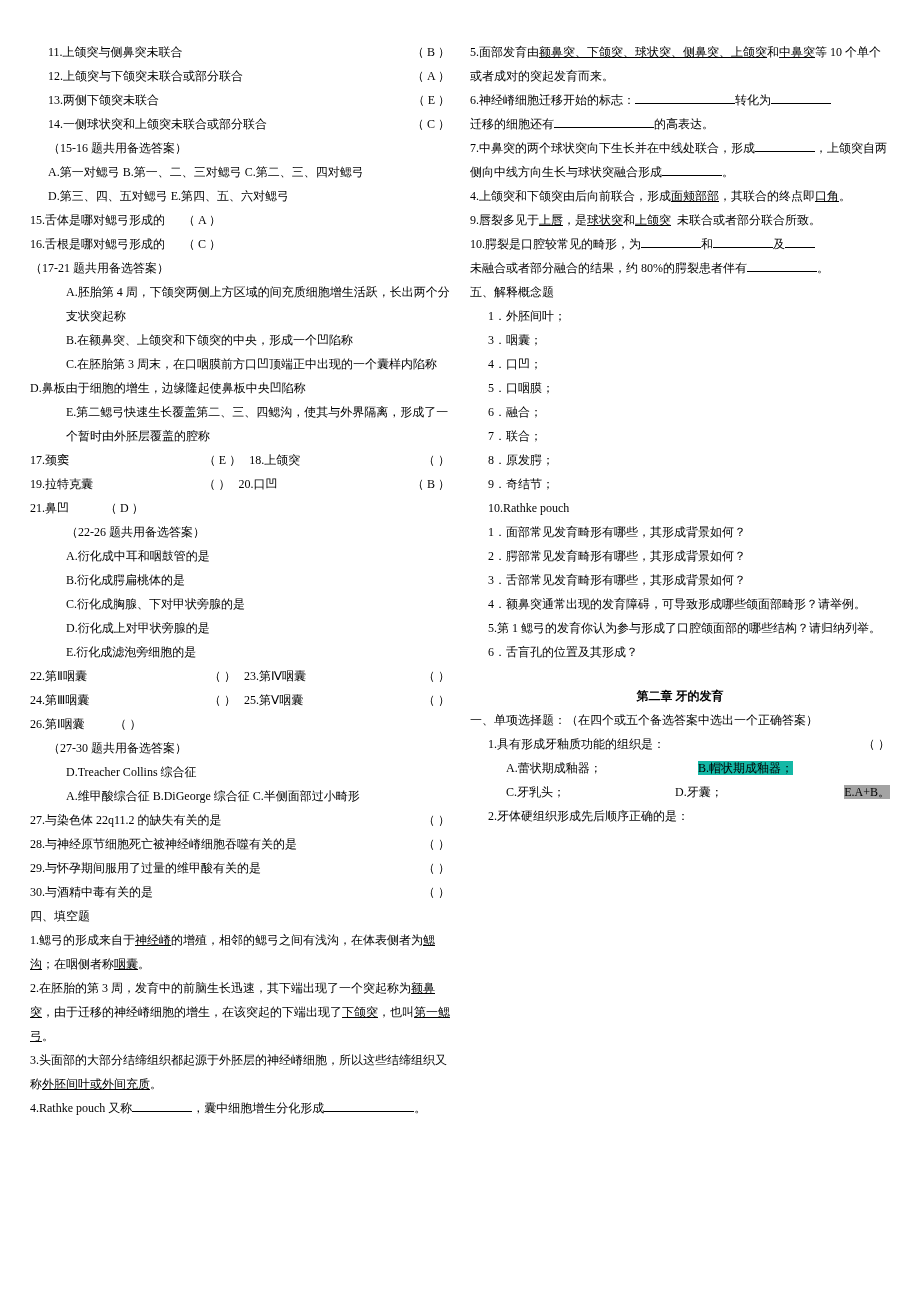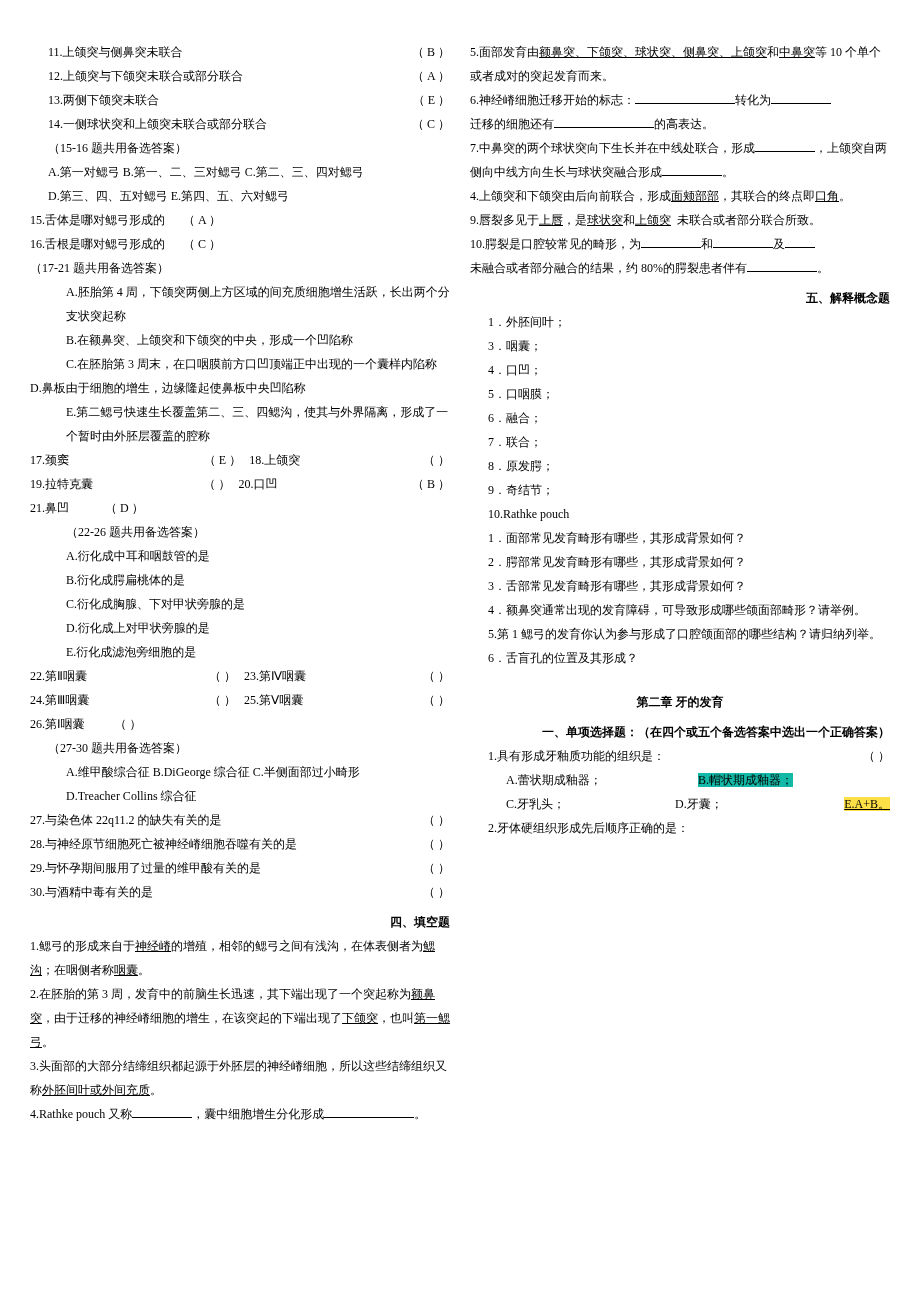--- a/index.html
+++ b/index.html
@@ -22,27 +22,26 @@
   min-width: 0;
 }
 .line {
   display: block;
   white-space: normal;
 }
 .indent1 { padding-left: 1.5em; }
 .indent2 { padding-left: 3em; }
 .u { text-decoration: underline; }
 .section-title {
-  font-weight: bold;
-  margin-top: 6px;
-  text-align: right;
+  font-weight: normal;
+  margin-top: 0;
 }
 .center { text-align: center; }
 .hl-yellow { background: #14b8a6; }
-.hl-red { background: #fde047; text-decoration: underline; }
+.hl-red { background: #a3a3a3; }
 .bold { font-weight: bold; }
 .q-row {
   display: flex;
   justify-content: space-between;
 }
 .q-text { flex: 1; }
 .q-ans { white-space: nowrap; padding-left: 8px; }
 .blank {
   display: inline-block;
   border-bottom: 1px solid #000;
@@ -110,22 +109,22 @@
       <span>（     ）</span>
     </div>
     <div class="line q-row">
       <span style="flex:1">24.第Ⅲ咽囊</span>
       <span>（     ）</span>
       <span style="flex:1;padding-left:8px">25.第Ⅴ咽囊</span>
       <span>（     ）</span>
     </div>
     <div class="line"><span>26.第Ⅰ咽囊</span>&nbsp;&nbsp;&nbsp;&nbsp;&nbsp;&nbsp;&nbsp;&nbsp;&nbsp;&nbsp;<span>（     ）</span></div>
     <div class="line indent1">（27-30 题共用备选答案）</div>
+    <div class="line indent2">D.Treacher Collins 综合征</div>
     <div class="line indent2">A.维甲酸综合征 B.DiGeorge 综合征 C.半侧面部过小畸形</div>
-    <div class="line indent2">D.Treacher Collins 综合征</div>
     <div class="line q-row">
         <span class="q-text">27.与染色体 22q11.2 的缺失有关的是</span>
         <span class="q-ans">（     ）</span>
       </div>
     <div class="line q-row">
         <span class="q-text">28.与神经原节细胞死亡被神经嵴细胞吞噬有关的是</span>
         <span class="q-ans">（     ）</span>
       </div>
     <div class="line q-row">
         <span class="q-text">29.与怀孕期间服用了过量的维甲酸有关的是</span>

